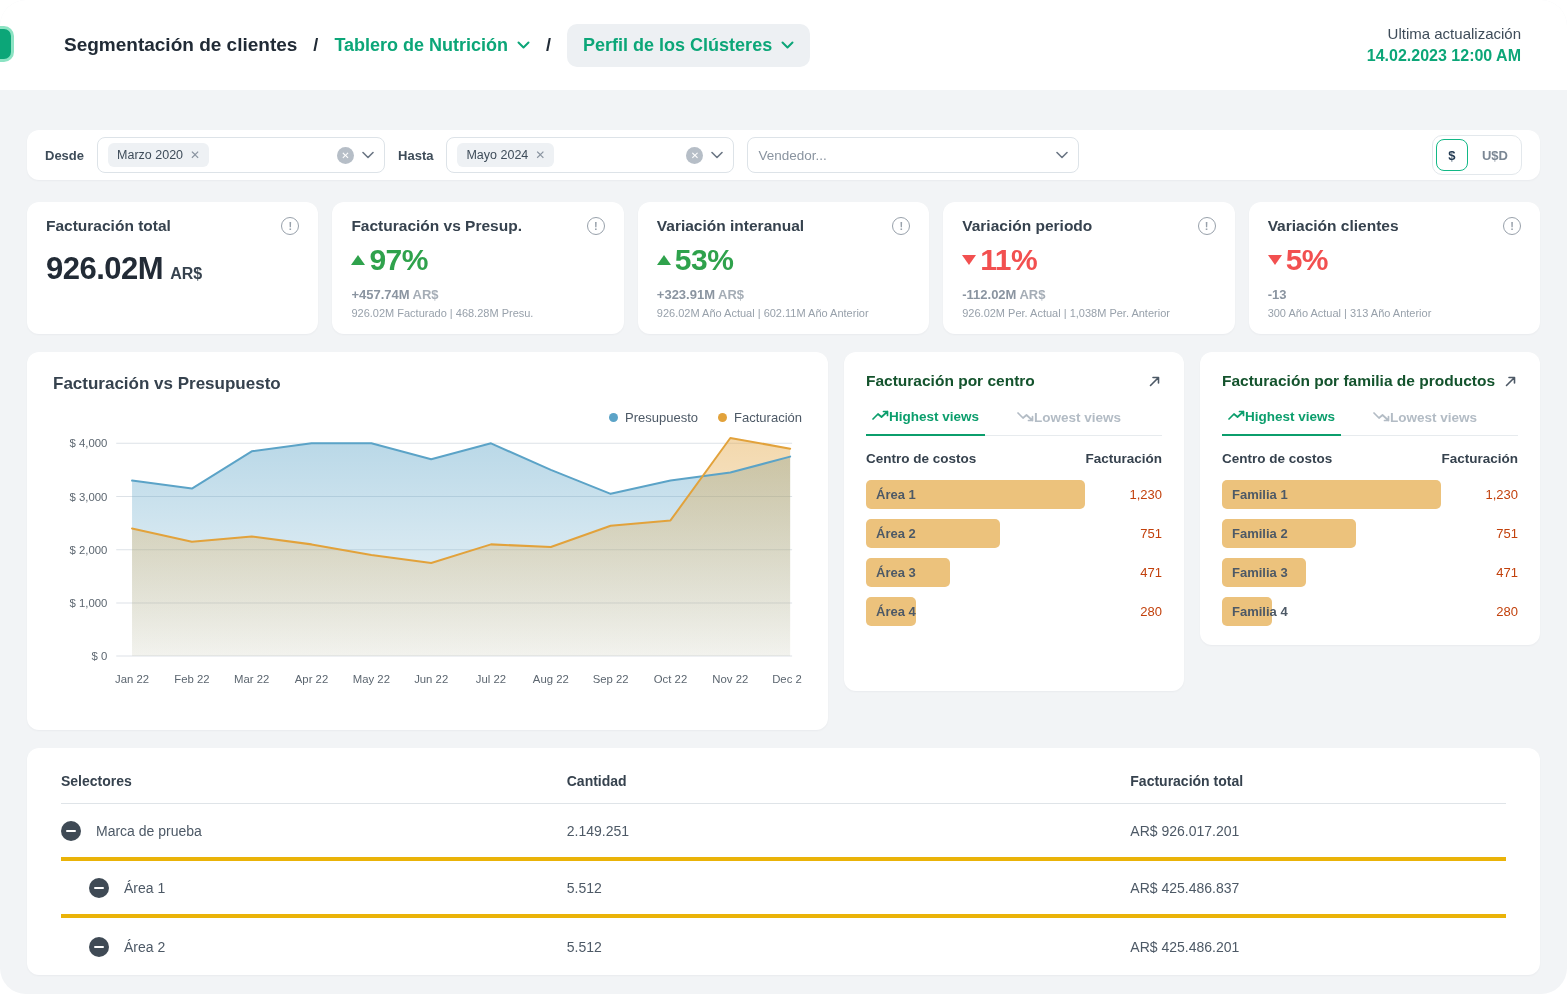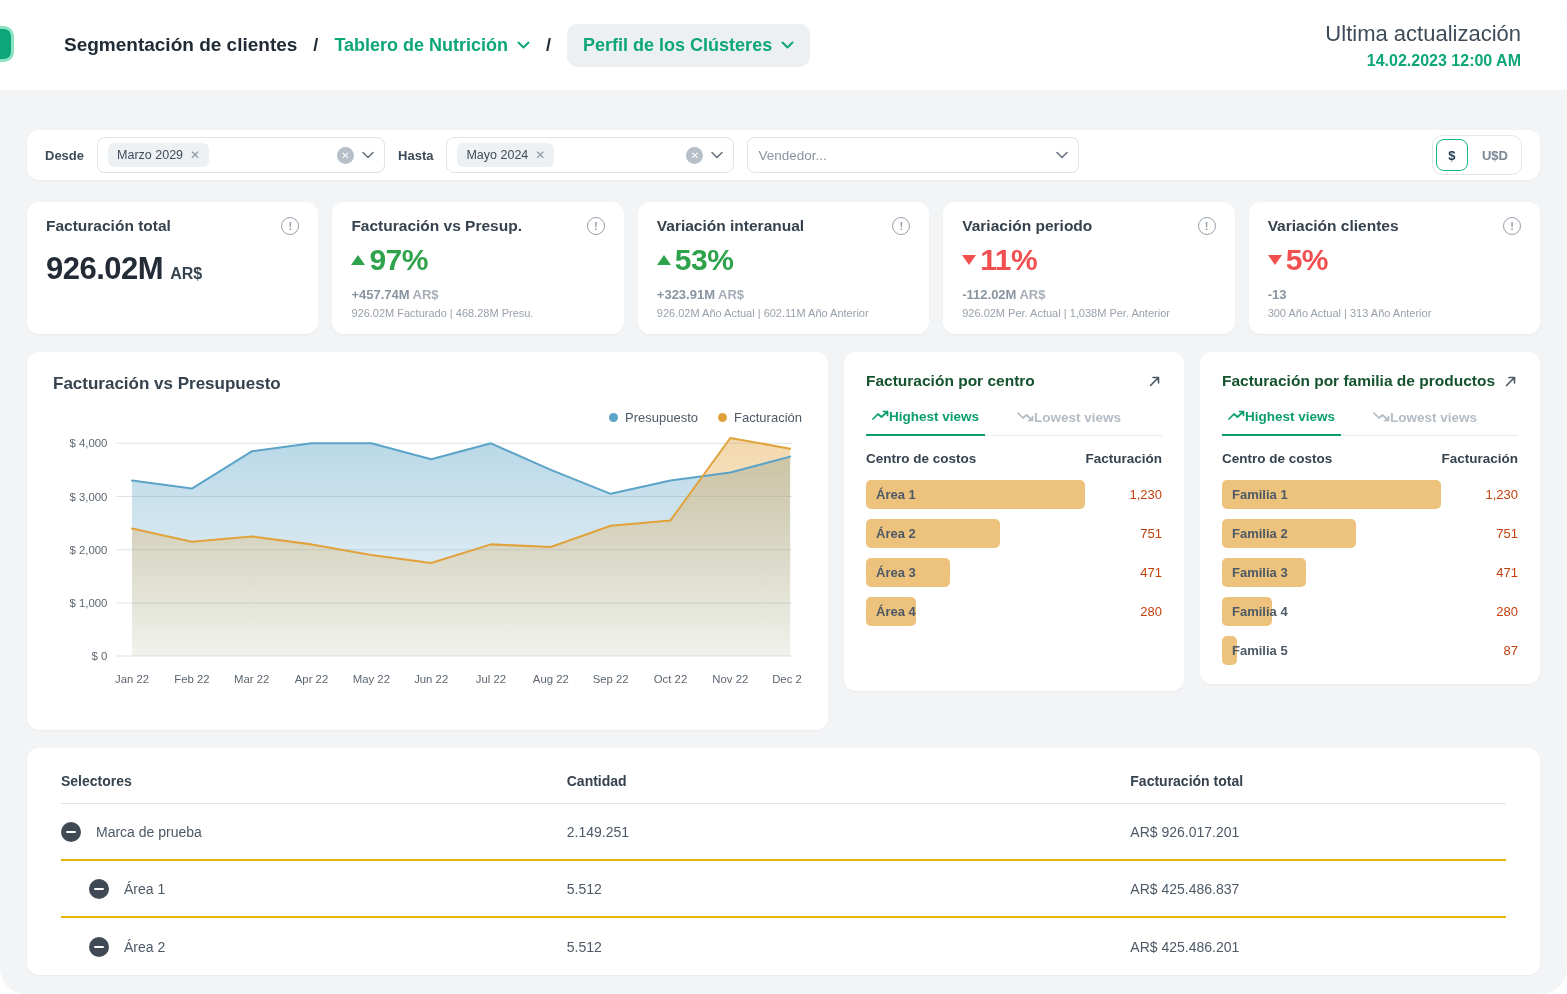--- a/index.html
+++ b/index.html
@@ -27,21 +27,21 @@
     display:flex; align-items:center; gap:9px; background:none; border:none; cursor:pointer;
     color:#0ca678; font-size:18px; font-weight:600; font-family:inherit; padding:0;
   }
   .bc-pill {
     display:flex; align-items:center; gap:9px; background:#edf0f3; border:none; cursor:pointer;
     color:#0ca678; font-size:18px; font-weight:600; font-family:inherit;
     border-radius:10px; padding:11px 16px;
   }
   .chev svg { display:block; }
   .update-info { text-align:right; }
-  .update-label { font-size:22px; color:#3e4c59; }
+  .update-label { font-size:15px; color:#3e4c59; }
   .update-value { font-size:16px; color:#0ca678; font-weight:700; margin-top:5px; }
 
   
   .main { padding:0 27px; }
   .card { background:#ffffff; border-radius:12px; box-shadow:0 1px 2px rgba(16,24,40,0.04); }
 
   
   .filters {
     margin-top:40px; height:50px; display:flex; align-items:center; gap:13px; padding:0 18px;
   }
@@ -119,21 +119,21 @@
   .cols { display:flex; justify-content:space-between; margin-top:15px; padding-bottom:9px; font-size:13.5px; font-weight:700; color:#36424e; }
   .bar-row { position:relative; height:39px; display:flex; align-items:center; }
   .hbar { position:absolute; left:0; top:5px; height:29px; background:#ecc27c; border-radius:5px; }
   .bar-label { position:relative; z-index:1; padding-left:10px; font-size:13px; font-weight:600; color:#4d5966; white-space:nowrap; }
   .bar-value { margin-left:auto; position:relative; z-index:1; font-size:13px; color:#c2410c; }
 
   
   .table-card { margin-top:18px; padding:6px 34px 0; }
   .t-row { display:grid; grid-template-columns:35% 39% 26%; align-items:center; }
   .t-header { padding:19px 0 14px; border-bottom:1px solid #dfe4e8; font-size:14px; font-weight:700; color:#36424e; }
-  .t-data { height:57px; border-bottom:2px solid #eab308; font-size:14px; color:#4d5966; }
+  .t-data { height:57px; border-bottom:4px solid #eab308; font-size:14px; color:#4d5966; }
   .t-data:last-child { border-bottom:none; }
   .sel-cell { display:flex; align-items:center; gap:15px; }
   .minus-icon { width:20px; height:20px; border-radius:50%; background:#3f4a55; position:relative; cursor:pointer; flex:none; }
   .minus-icon::after { content:""; position:absolute; left:5px; top:9px; width:10px; height:2px; background:#fff; border-radius:1px; }
 </style>
 </head>
 <body>
 
 <div class="page">
 
@@ -165,21 +165,21 @@
       <div class="update-value">14.02.2023  12:00 AM</div>
     </div>
   </header>
 
   <div class="main">
 
     <section class="card filters">
       <span class="f-label">Desde</span>
       <div class="f-box w-date">
         <span class="tag">
-          <span>Marzo 2029</span>
+          <span>Marzo 2020</span>
           <span class="tag-x">✕</span>
         </span>
         <span class="f-spacer"></span>
         <span class="clear-icon">✕</span>
         <span class="chev">
           <svg width="12" height="8" viewBox="0 0 12 8">
               <path d="M1 1.5l5 5 5-5" fill="none" stroke="#6b7684" stroke-width="1.6" stroke-linecap="round" stroke-linejoin="round"></path>
             </svg>
         </span>
       </div>
@@ -445,25 +445,20 @@
         <div class="bar-row">
           <span class="hbar" style="width: 28.3366%;"></span>
           <span class="bar-label">Familia 3</span>
           <span class="bar-value">471</span>
         </div>
         <div class="bar-row">
           <span class="hbar" style="width: 16.8455%;"></span>
           <span class="bar-label">Familia 4</span>
           <span class="bar-value">280</span>
         </div>
-        <div class="bar-row">
-          <span class="hbar" style="width: 5.23415%;"></span>
-          <span class="bar-label">Familia 5</span>
-          <span class="bar-value">87</span>
-        </div>
       </article>
 
     </section>
 
     <section class="card table-card">
       <div class="t-row t-header">
         <span>Selectores</span>
         <span>Cantidad</span>
         <span>Facturación total</span>
       </div>

